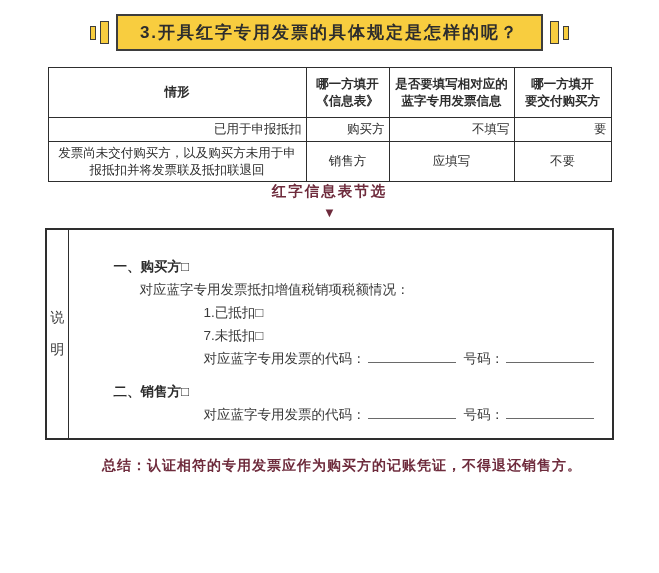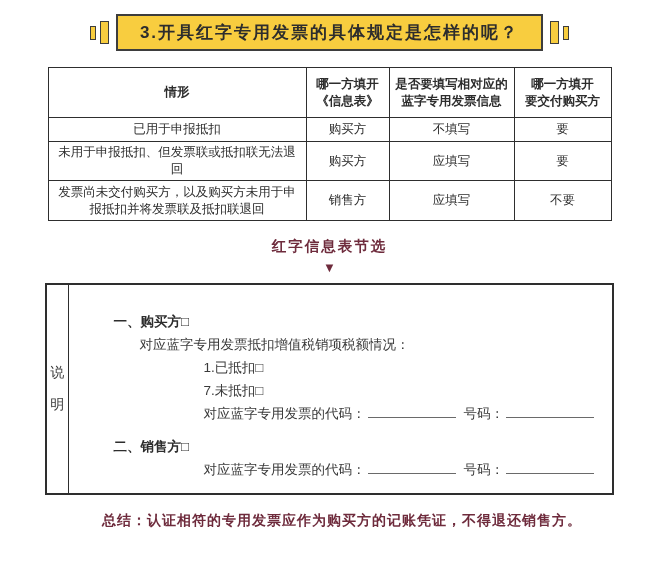--- a/index.html
+++ b/index.html
@@ -38,28 +38,27 @@
     table-layout: fixed;
   }
   .spec-table th, .spec-table td {
     border: 1px solid #2e2e2e;
     text-align: center; vertical-align: middle;
     font-size: 12.5px;
     padding: 2px 4px;
     line-height: 17px;
   }
   .spec-table th { font-weight: bold; height: 50px; }
-  .spec-table tr.r1 td, .spec-table tr.r2 td { height: 24px; }
+  .spec-table tr.r1 td, .spec-table tr.r2 td { height: 24px; text-align: right; }
   .spec-table tr.r3 td { height: 40px; }
   .col1 { width: 258px; } .col2 { width: 83px; }
   .col3 { width: 125px; } .col4 { width: 97px; }
 
   
   .excerpt-caption {
-    margin-top: 16px;
     text-align: center;
     color: #6e2b3c;
     font-size: 14.5px; font-weight: bold; letter-spacing: 2px;
   }
   .down-arrow {
     text-align: center;
     color: #6e2b3c;
     font-size: 13px;
     margin-top: 5px;
     line-height: 13px;
@@ -153,26 +152,20 @@
           <div>哪一方填开</div>
           <div>要交付购买方</div>
         </th>
       </tr>
     </thead>
     <tbody>
       <tr class="r1">
         <td>已用于申报抵扣</td>
         <td>购买方</td>
         <td>不填写</td>
-        <td>要</td>
-      </tr>
-      <tr class="r2">
-        <td>未用于申报抵扣、但发票联或抵扣联无法退回</td>
-        <td>购买方</td>
-        <td>应填写</td>
         <td>要</td>
       </tr>
       <tr class="r3">
         <td>发票尚未交付购买方，以及购买方未用于申报抵扣并将发票联及抵扣联退回</td>
         <td>销售方</td>
         <td>应填写</td>
         <td>不要</td>
       </tr>
     </tbody>
   </table>

